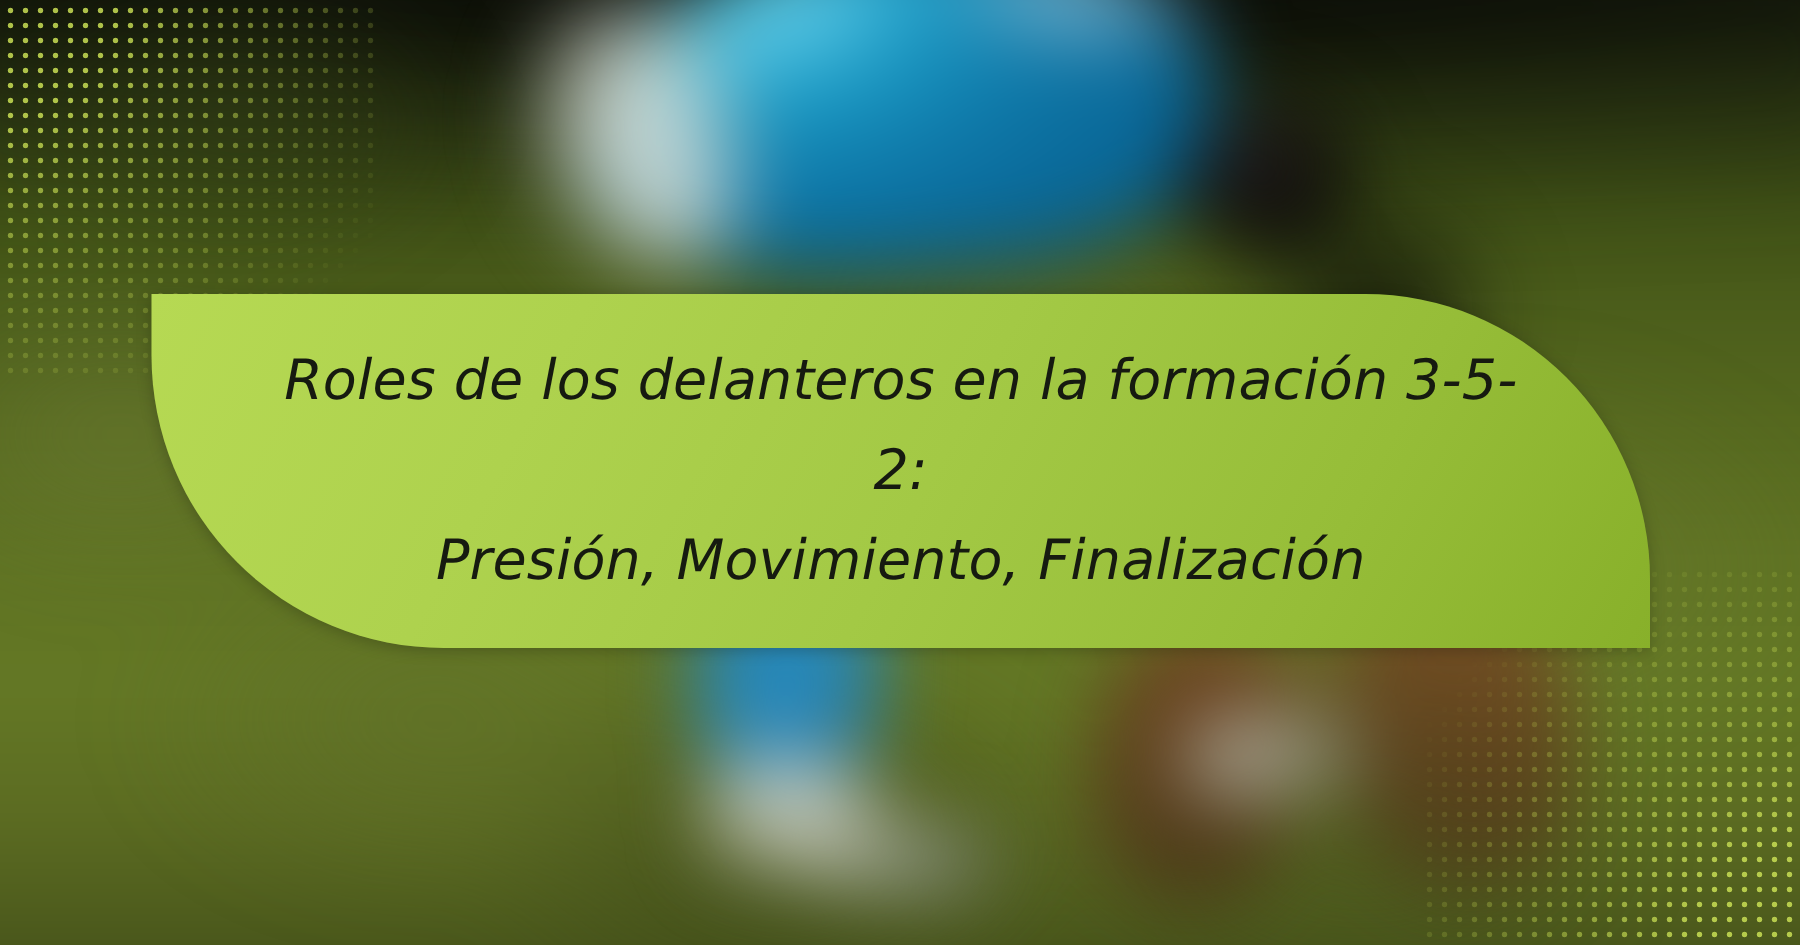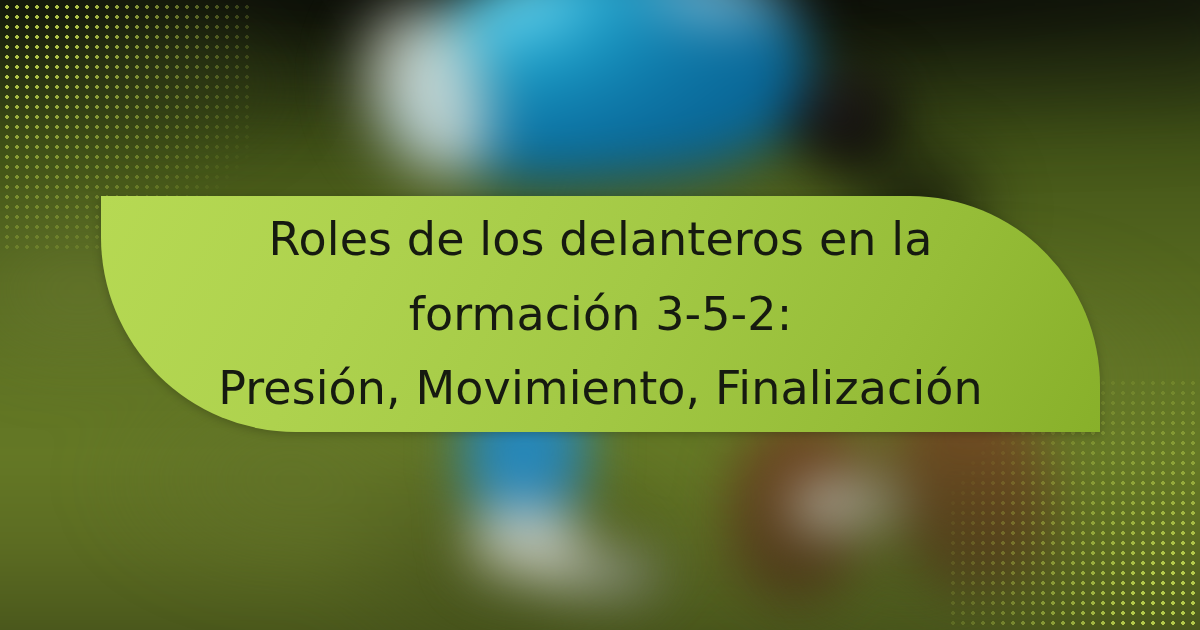--- a/index.html
+++ b/index.html
@@ -215,25 +215,26 @@
     display:flex;
     align-items:center;
     justify-content:center;
   }
 
   #title {
     width:840px;
     text-align:center;
     color:#161a10;
     font-family:"DejaVu Sans", sans-serif;
-    font-size:46px;
+    font-size:37px;
     font-weight:400;
     line-height:1.62;
     letter-spacing:.1px;
     white-space:pre-line;
+    font-style:italic;
   }
 </style>
 </head>
 <body>
 
 <div id="banner">
 
   <div class="photo">
     <div class="photo-base"></div>
     <div class="photo-top-dark"></div>

